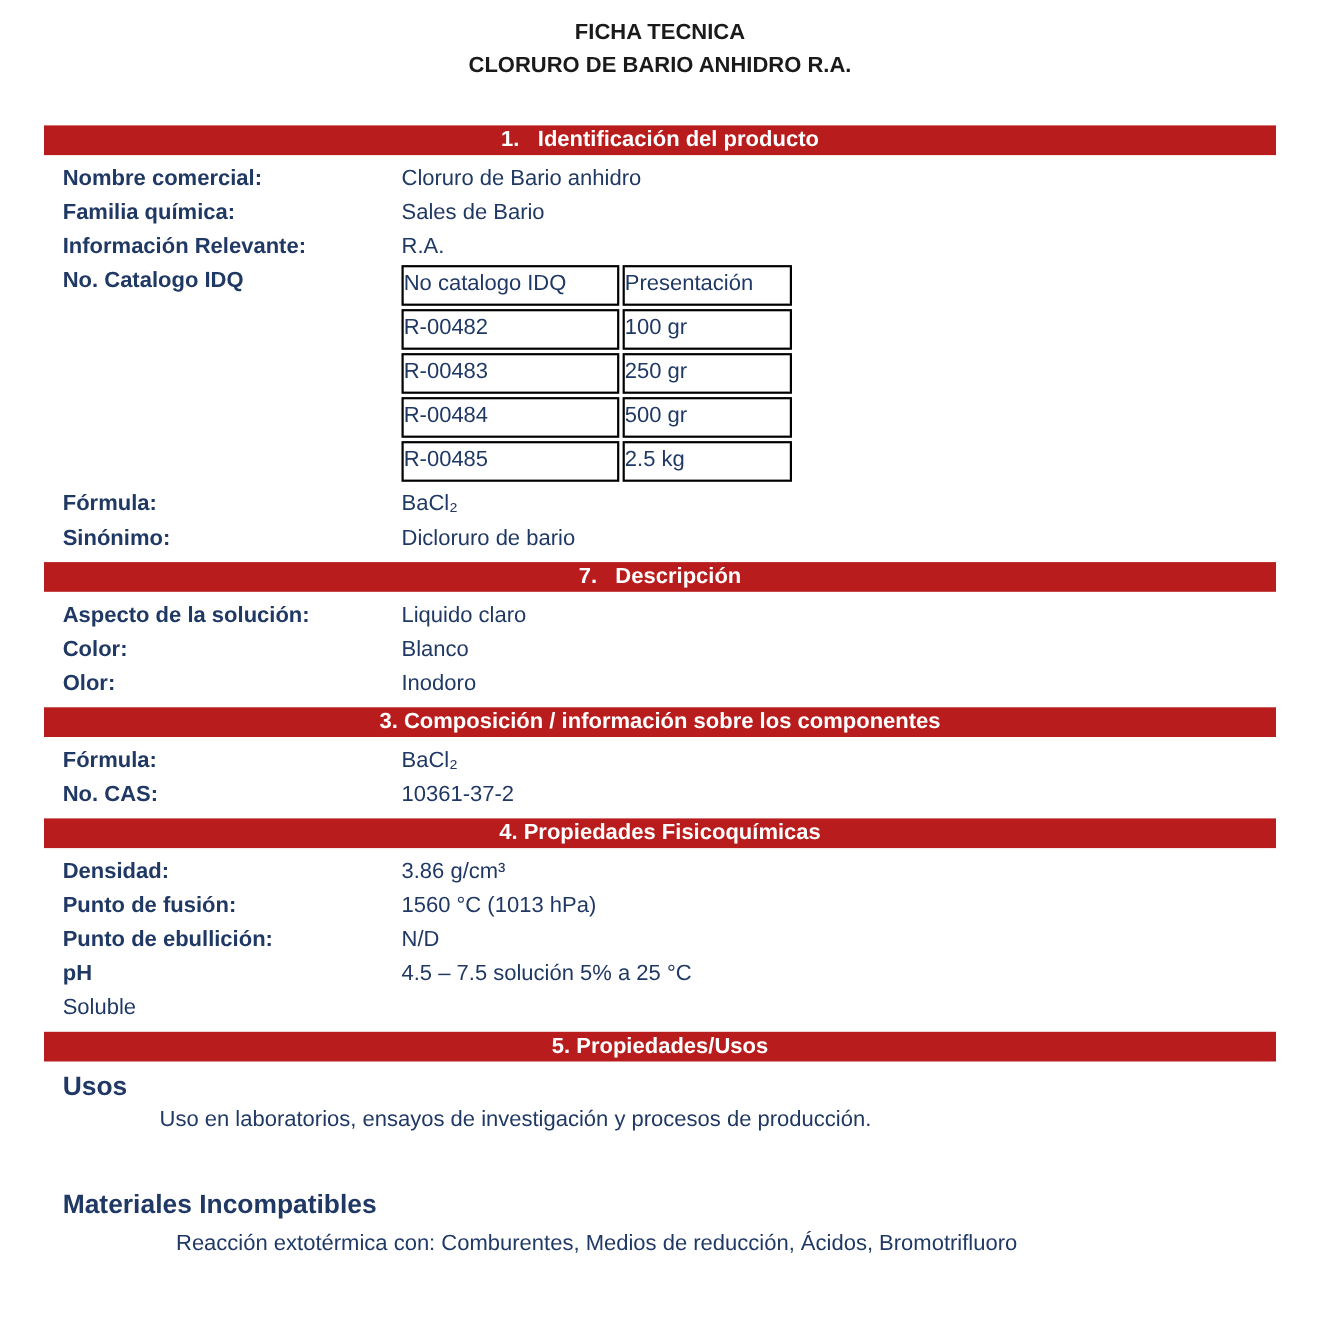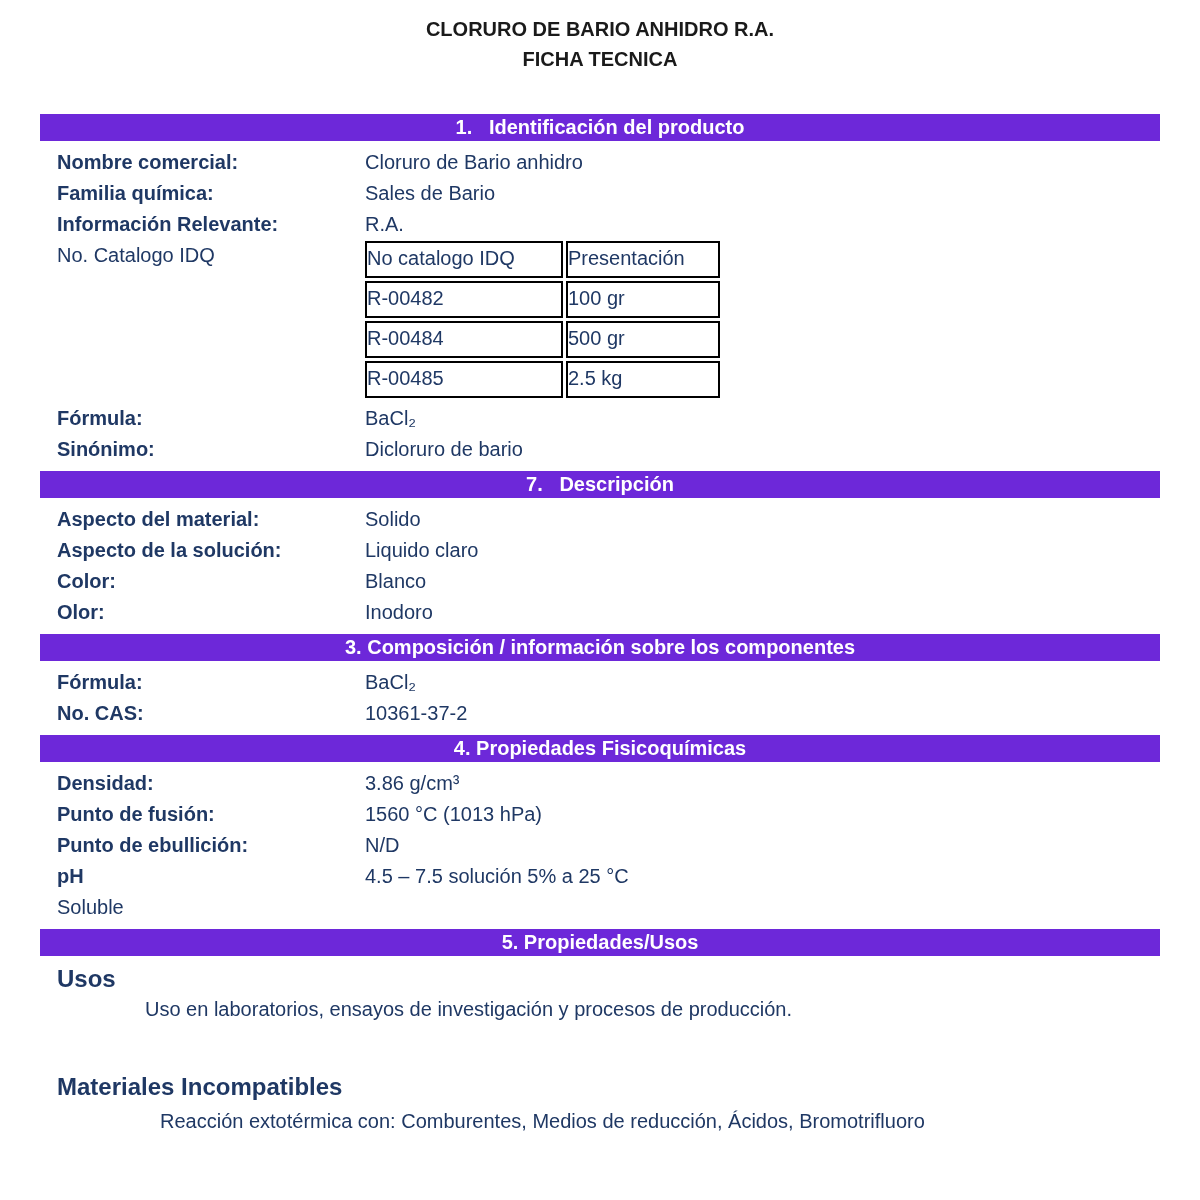--- a/index.html
+++ b/index.html
@@ -4,52 +4,52 @@
 <style>
   html,body { margin:0; padding:0; background:#ffffff; }
   .page {
     width:1200px; height:1200px; background:#ffffff; overflow:hidden;
     font-family:"Liberation Sans", sans-serif; color:#1f3864; position:relative;
     box-sizing:border-box; padding:14px 40px 0 40px;
   }
   .titles { text-align:center; font-weight:bold; font-size:20px; line-height:30px;
     color:#1a1a1a; margin-bottom:40px; }
   .section-bar {
-    background:#6d28d9; color:#ffffff; font-weight:bold; font-size:20px;
+    background:#b91c1c; color:#ffffff; font-weight:bold; font-size:20px;
     height:27px; display:flex; align-items:center; justify-content:center;
   }
   .section-bar span { white-space:pre; }
   .rows { padding:6px 0 6px 17px; }
   .kv { display:flex; font-size:20px; line-height:31px; }
   .kv .k { width:308px; font-weight:bold; flex-shrink:0; }
   .kv .v { white-space:pre; }
   .catalog-row { display:flex; font-size:20px; line-height:31px; align-items:flex-start; }
-  .catalog-row .k { width:308px; font-weight:normal; flex-shrink:0; }
+  .catalog-row .k { width:308px; font-weight:bold; flex-shrink:0; }
   table.catalog { border-collapse:separate; border-spacing:3px; margin:-2px 0 2px -3px; }
   table.catalog td {
     border:2px solid #000000; font-size:20px; color:#1f3864;
     padding:0px 8px 2px 0; height:26px; vertical-align:middle;
   }
   table.catalog td.c1 { width:186px; }
   table.catalog td.c2 { width:142px; }
   .sub-h { font-weight:bold; font-size:24px; line-height:30px; padding-left:17px; }
   .para  { font-size:20px; line-height:30px; }
   .para.p1 { padding-left:105px; margin-top:0px; }
   .para.p2 { padding-left:120px; }
   .gap-lg { height:48px; }
   .gap-sm { height:4px; }
 </style>
 </head>
 <body>
 
 <div class="page">
 
   <div class="titles">
+    <div>FICHA TECNICA</div>
     <div>CLORURO DE BARIO ANHIDRO R.A.</div>
-    <div>FICHA TECNICA</div>
   </div>
 
   <div class="section-bar">
     <span>1.   Identificación del producto</span>
   </div>
   <div class="rows">
     <div class="kv">
       <div class="k">Nombre comercial:</div>
       <div class="v">Cloruro de Bario anhidro</div>
     </div>
@@ -69,20 +69,24 @@
           <tbody>
               <tr>
             <td class="c1">No catalogo IDQ</td>
             <td class="c2">Presentación</td>
           </tr>
           <tr>
             <td class="c1">R-00482</td>
             <td class="c2">100 gr</td>
           </tr>
           <tr>
+            <td class="c1">R-00483</td>
+            <td class="c2">250 gr</td>
+          </tr>
+          <tr>
             <td class="c1">R-00484</td>
             <td class="c2">500 gr</td>
           </tr>
           <tr>
             <td class="c1">R-00485</td>
             <td class="c2">2.5 kg</td>
           </tr>
         </tbody>
           </table>
       </div>
@@ -95,24 +99,20 @@
     <div class="kv">
       <div class="k">Sinónimo:</div>
       <div class="v">Dicloruro de bario</div>
     </div>
   </div>
 
   <div class="section-bar">
     <span>7.   Descripción</span>
   </div>
   <div class="rows">
-    <div class="kv">
-      <div class="k">Aspecto del material:</div>
-      <div class="v">Solido</div>
-    </div>
     <div class="kv">
       <div class="k">Aspecto de la solución:</div>
       <div class="v">Liquido claro</div>
     </div>
     <div class="kv">
       <div class="k">Color:</div>
       <div class="v">Blanco</div>
     </div>
     <div class="kv">
       <div class="k">Olor:</div>

